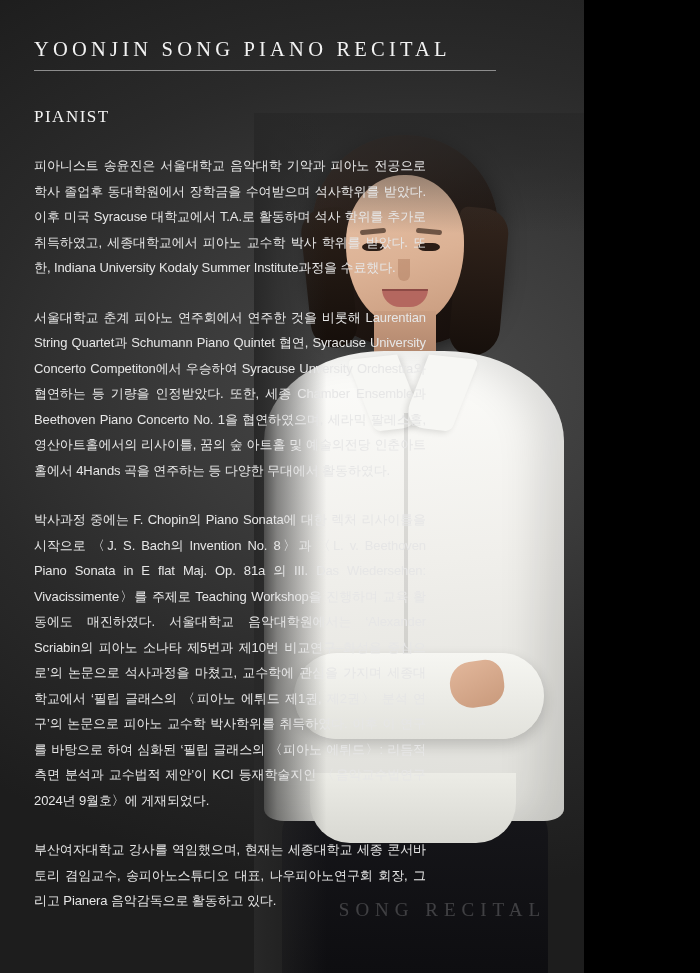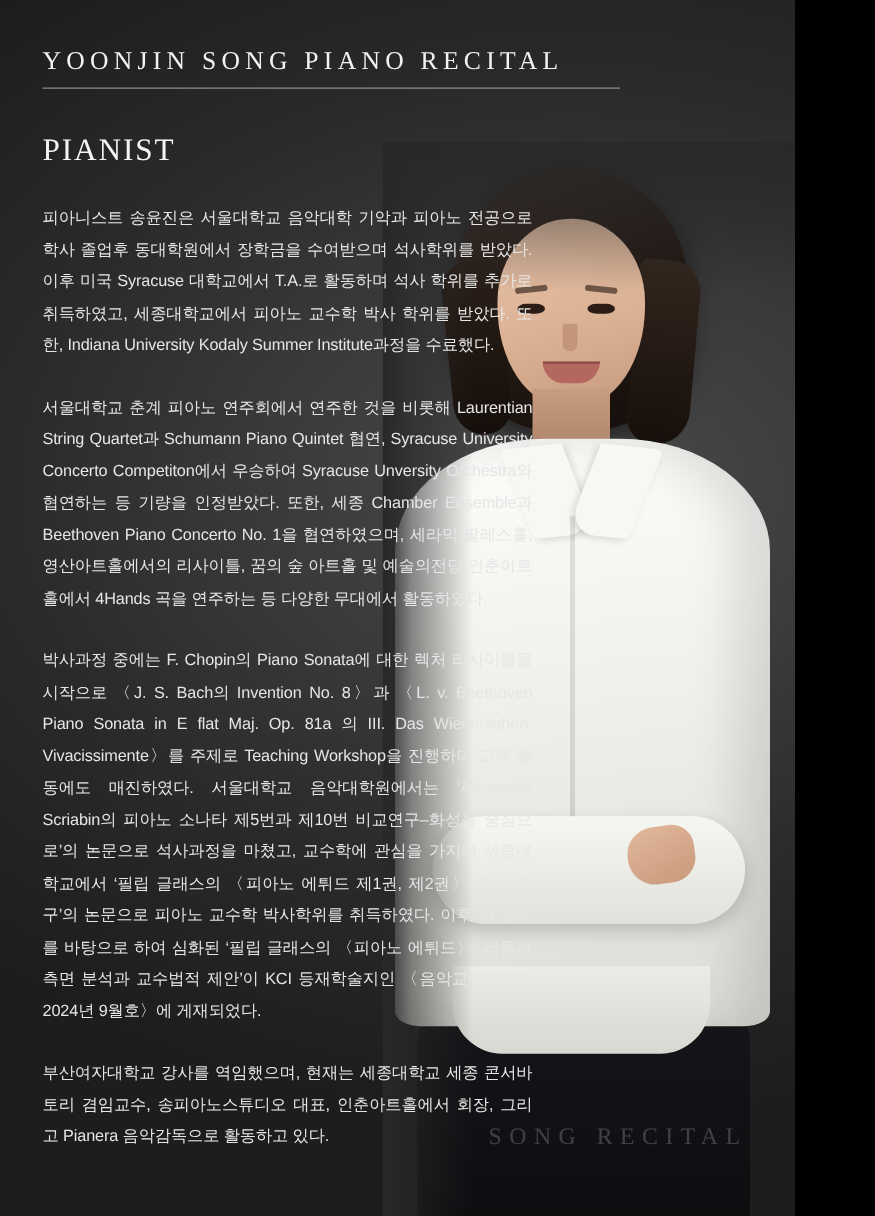--- a/index.html
+++ b/index.html
@@ -9,21 +9,21 @@
   }
   body {
     width: 700px;
     height: 973px;
     font-family: "Liberation Sans", sans-serif;
     color: #e9e9e9;
     overflow: hidden;
   }
   .page {
     position: relative;
-    width: 636px;
+    width: 584px;
     height: 973px;
     background:
       radial-gradient(ellipse 700px 500px at 72% 40%, #4a4a4a 0%, #3a3a3a 35%, #2a2a2a 65%, #1d1d1d 100%),
       linear-gradient(180deg, #3b3b3b 0%, #333 40%, #262626 75%, #1a1a1a 100%);
     overflow: hidden;
   }
   
   .photo-wrap {
     position: absolute;
     right: 0;
@@ -220,21 +220,21 @@
     box-sizing: border-box;
   }
   .title-row {
     margin-top: 36px;
     display: flex;
     align-items: baseline;
     gap: 12px;
   }
   .title-en {
     font-family: "Liberation Serif", serif;
-    font-size: 25px;
+    font-size: 17px;
     letter-spacing: 1.5px;
     color: #f4f4f4;
   }
   .title-ko {
     font-size: 29px;
     font-weight: 700;
     letter-spacing: 7px;
     color: #ffffff;
   }
   .body {
@@ -298,20 +298,20 @@
     <div class="masthead">YOONJIN SONG PIANO RECITAL</div>
 
     <div class="title-row">
       <span class="title-en">PIANIST</span>
     </div>
 
     <div class="body">
       <p class="para">피아니스트 송윤진은 서울대학교 음악대학 기악과 피아노 전공으로 학사 졸업후 동대학원에서 장학금을 수여받으며 석사학위를 받았다. 이후 미국 Syracuse 대학교에서 T.A.로 활동하며 석사 학위를 추가로 취득하였고, 세종대학교에서 피아노 교수학 박사 학위를 받았다. 또한, Indiana University Kodaly Summer Institute과정을 수료했다.</p>
       <p class="para">서울대학교 춘계 피아노 연주회에서 연주한 것을 비롯해 Laurentian String Quartet과 Schumann Piano Quintet 협연, Syracuse University Concerto Competiton에서 우승하여 Syracuse Unversity Orchestra와 협연하는 등 기량을 인정받았다. 또한, 세종 Chamber Ensemble과 Beethoven Piano Concerto No. 1을 협연하였으며, 세라믹 팔레스홀, 영산아트홀에서의 리사이틀, 꿈의 숲 아트홀 및 예술의전당 인춘아트홀에서 4Hands 곡을 연주하는 등 다양한 무대에서 활동하였다.</p>
       <p class="para">박사과정 중에는 F. Chopin의 Piano Sonata에 대한 렉처 리사이틀을 시작으로 〈J. S. Bach의 Invention No. 8〉과 〈L. v. Beethoven Piano Sonata in E flat Maj. Op. 81a 의 III. Das Wiedersehen: Vivacissimente〉를 주제로 Teaching Workshop을 진행하며 교육 활동에도 매진하였다. 서울대학교 음악대학원에서는 ‘Alexander Scriabin의 피아노 소나타 제5번과 제10번 비교연구–화성을 중심으로’의 논문으로 석사과정을 마쳤고, 교수학에 관심을 가지며 세종대학교에서 ‘필립 글래스의 〈피아노 에튀드 제1권, 제2권〉 분석 연구’의 논문으로 피아노 교수학 박사학위를 취득하였다. 이후 이 연구를 바탕으로 하여 심화된 ‘필립 글래스의 〈피아노 에튀드〉: 리듬적 측면 분석과 교수법적 제안’이 KCI 등재학술지인 〈음악교수법연구 2024년 9월호〉에 게재되었다.</p>
-      <p class="para">부산여자대학교 강사를 역임했으며, 현재는 세종대학교 세종 콘서바토리 겸임교수, 송피아노스튜디오 대표, 인춘아트홀에서 회장, 그리고 Pianera 음악감독으로 활동하고 있다.</p>
+      <p class="para">부산여자대학교 강사를 역임했으며, 현재는 세종대학교 세종 콘서바토리 겸임교수, 송피아노스튜디오 대표, 나우피아노연구회 회장, 그리고 Pianera 음악감독으로 활동하고 있다.</p>
     </div>
 
   </div>
 
   <div class="watermark">SONG RECITAL</div>
 
 </div>
 
 </body></html>

